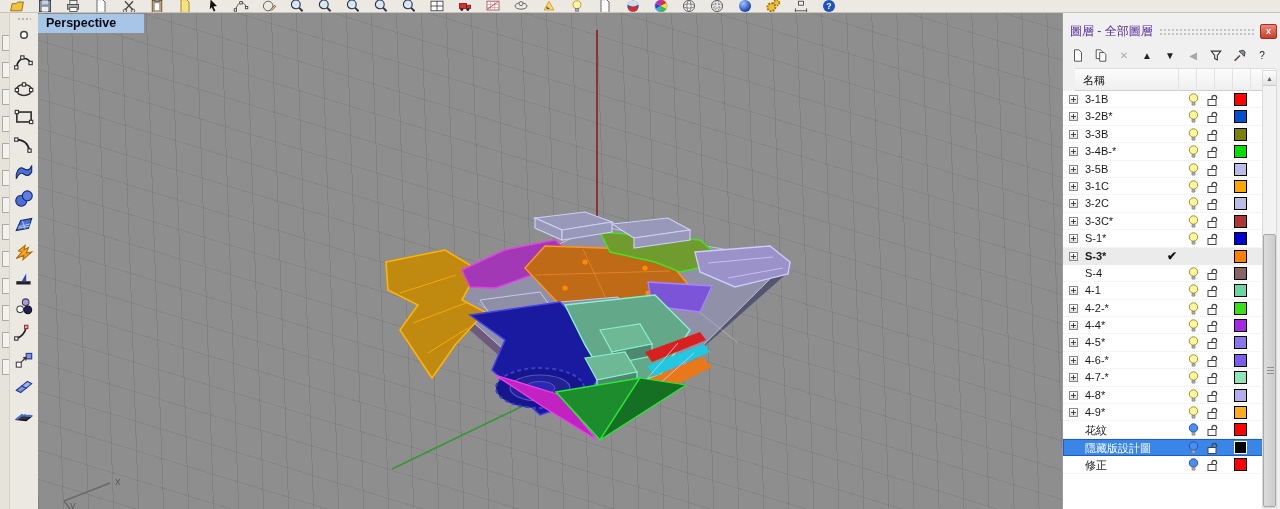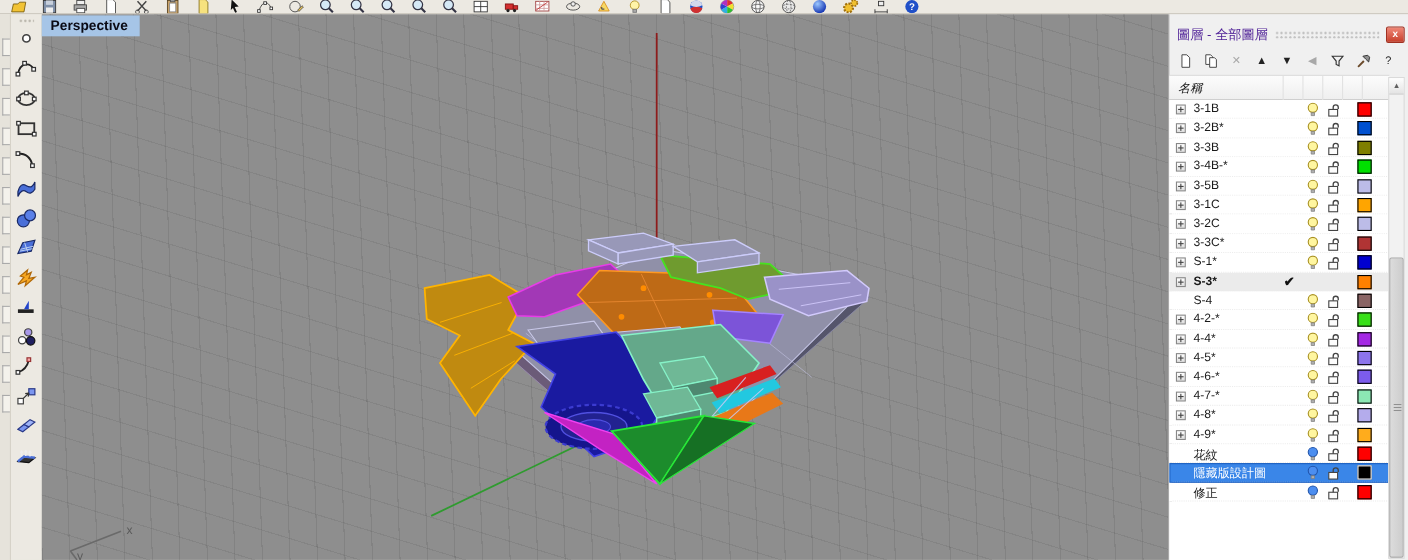--- a/index.html
+++ b/index.html
@@ -27,21 +27,21 @@
   .lico { width:22px; height:22px; margin-bottom:5px; flex:0 0 auto; }
   .lico svg { width:22px; height:22px; display:block; }
 
   
   #viewport { position:absolute; left:38px; top:13px; width:1024px; height:496px;
     background-color:#8E8E8E;
     background-image:
       repeating-linear-gradient(88deg, rgba(0,0,0,.085) 0 1px, transparent 1px 25px),
       repeating-linear-gradient(17deg, rgba(0,0,0,.07) 0 1px, transparent 1px 28px);
   }
-  #vplabel { position:absolute; left:0; top:1px; padding:2px 11px 3px 8px;
+  #vplabel { position:absolute; left:0; top:1px; padding:2px 28px 3px 8px;
     background:#A6C5E7; color:#0A0A14; font-weight:bold; font-size:12.5px; z-index:5; }
   #scene { position:absolute; left:0; top:0; width:1024px; height:496px; }
   #axisind { position:absolute; left:14px; bottom:0; width:110px; height:46px; }
 
   
   #panel { position:absolute; left:1062px; top:13px; width:218px; height:496px;
     background:#F0F0F0; border-left:1px solid #9A9A9A; font-size:11px; }
   #panel-title-row { position:absolute; left:0; top:7px; width:218px; height:23px;
     display:flex; align-items:center; padding:0 4px 0 7px; }
   #panel-title { color:#4c1d95; font-size:12px; white-space:nowrap; }
@@ -49,23 +49,23 @@
     background:radial-gradient(#C2C2C2 1px, transparent 1.2px); background-size:4px 4px; }
   #panel-close { width:17px; height:15px; border:1px solid #A03020; border-radius:2px;
     background:linear-gradient(#F08878,#C8402C); color:#FFF; font-size:9px; font-weight:bold;
     text-align:center; line-height:13px; cursor:default; }
   #panel-toolbar { position:absolute; left:0; top:31px; width:218px; height:22px;
     display:flex; align-items:center; gap:9px; padding-left:8px; }
   .ptico { width:14px; height:15px; display:flex; align-items:center; justify-content:center;
     font-size:10px; color:#222; }
   .ptico svg { width:14px; height:15px; }
   .ptico.dim { color:#A8A8A8; }
-  #panel-header { position:absolute; left:0; top:55px; width:200px; height:23px;
+  #panel-header { position:absolute; left:12px; top:55px; width:200px; height:23px;
     background:linear-gradient(#FCFCFC,#EFEFEF); border-top:1px solid #DDD;
-    border-bottom:1px solid #CFCFCF;font-style:italic; }
+    border-bottom:1px solid #CFCFCF; }
   #col-name { position:absolute; left:8px; top:4px; color:#111; }
   .colsep { position:absolute; top:0; width:1px; height:23px; background:#E2E2E2; }
 
   #layer-list { position:absolute; left:0; top:78px; width:200px; height:506px;
     background:#FFF; overflow:hidden; }
   .lrow { position:relative; width:200px; height:17.4px; border-bottom:1px dotted #ECECEC;
     background:#FFF; color:#1A1A1A; }
   .lrow.current { background:#EBEBEB; font-weight:bold; }
   .lrow.selected { background:#3A86E8; color:#FFF; outline:1px solid #1C5FC0; outline-offset:-1px;font-family:Liberation Mono, monospace; }
   .expand { position:absolute; left:6px; top:4px; width:9px; height:9px; border:1px solid #888;
@@ -722,20 +722,38 @@
     <span class="llock">
             <svg viewBox="0 0 13 14">
               <rect x="2" y="6.5" width="8" height="6" fill="#FCFCFC" stroke="#444"></rect>
               <path d="M6 6.5 V4.6 a2.3 2.3 0 0 1 4.6 0 V6" fill="none" stroke="#444" stroke-width="1.2"></path>
             </svg>
           </span>
     <span class="lswatch" style="background: rgb(138, 100, 100);"></span>
   </div>
         <div class="lrow">
     <span class="expand"></span>
+    <span class="lname">4-1</span>
+
+    <span class="lbulb">
+            <svg viewBox="0 0 13 14">
+              <circle cx="6.5" cy="5" r="4.2" fill="#FFF6A0" stroke="#A89020"></circle>
+              <path d="M5 9.5 h3 v2.6 h-3 z" fill="#B0B0B0" stroke="#808080" stroke-width=".7"></path>
+            </svg>
+          </span>
+    <span class="llock">
+            <svg viewBox="0 0 13 14">
+              <rect x="2" y="6.5" width="8" height="6" fill="#FCFCFC" stroke="#444"></rect>
+              <path d="M6 6.5 V4.6 a2.3 2.3 0 0 1 4.6 0 V6" fill="none" stroke="#444" stroke-width="1.2"></path>
+            </svg>
+          </span>
+    <span class="lswatch" style="background: rgb(104, 216, 160);"></span>
+  </div>
+        <div class="lrow">
+    <span class="expand"></span>
     <span class="lname">4-2-*</span>
 
     <span class="lbulb">
             <svg viewBox="0 0 13 14">
               <circle cx="6.5" cy="5" r="4.2" fill="#FFF6A0" stroke="#A89020"></circle>
               <path d="M5 9.5 h3 v2.6 h-3 z" fill="#B0B0B0" stroke="#808080" stroke-width=".7"></path>
             </svg>
           </span>
     <span class="llock">
             <svg viewBox="0 0 13 14">

